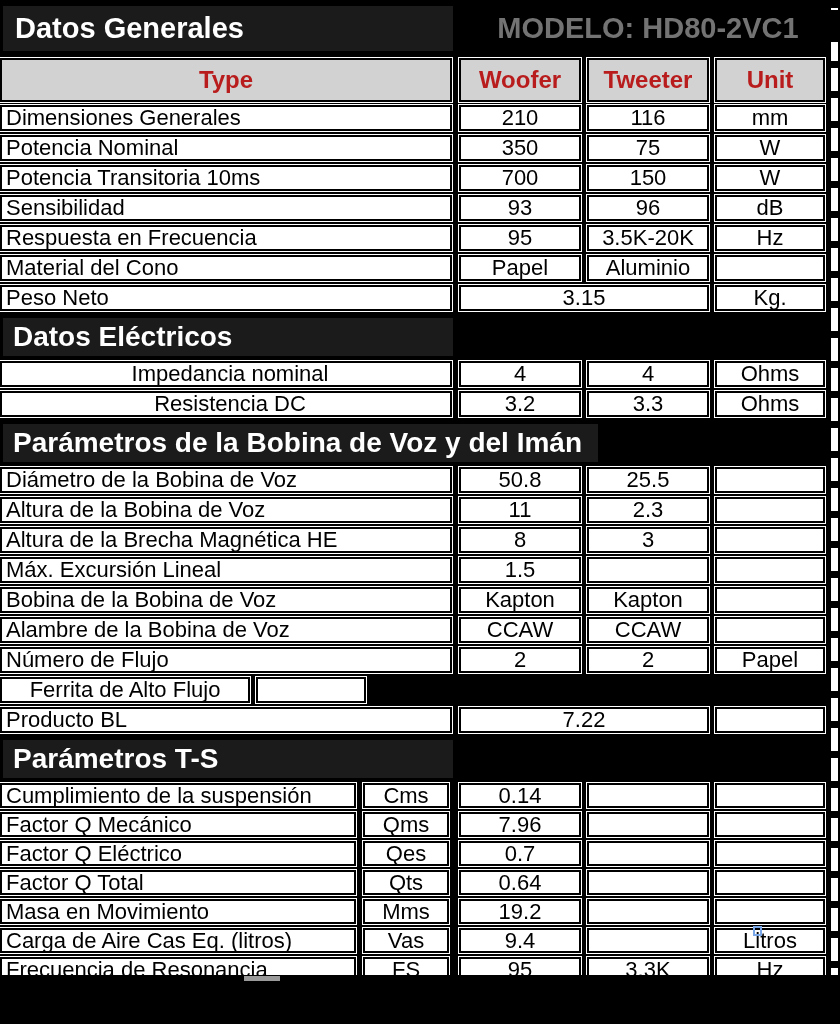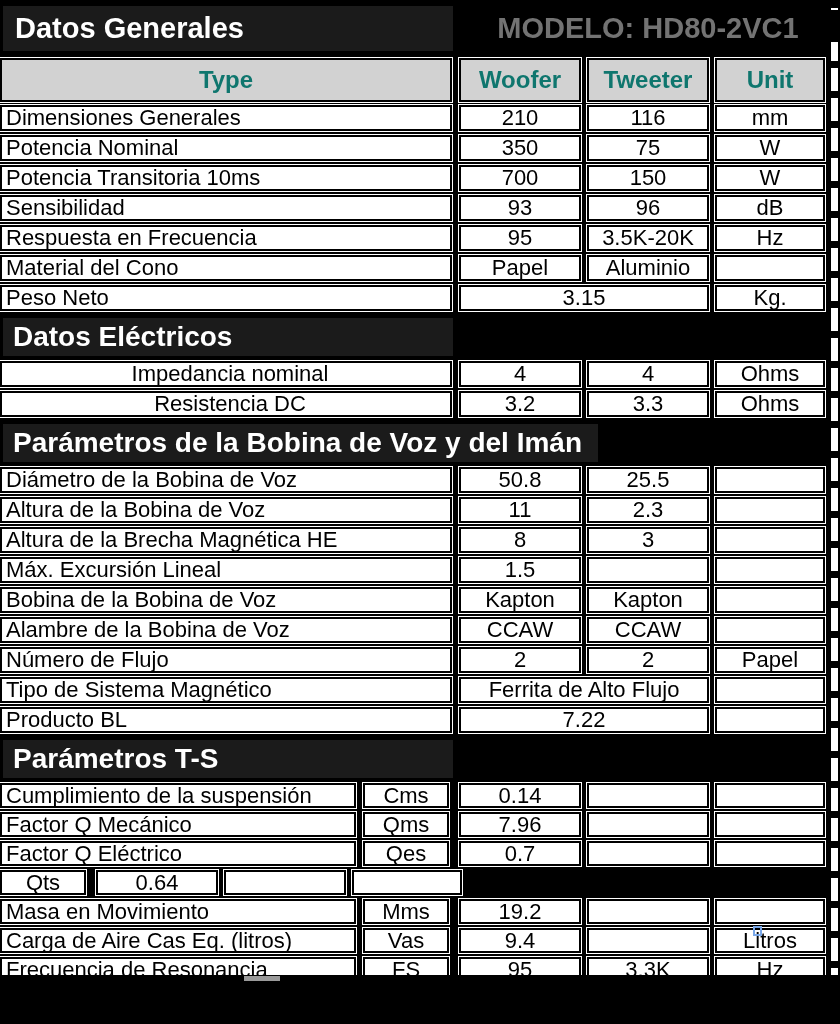--- a/index.html
+++ b/index.html
@@ -20,21 +20,21 @@
   }
   .model-panel {
     flex: 1; background: #000; color: #737373; font-weight: bold; font-size: 29px;
     display: flex; align-items: center; justify-content: center;
   }
 
   
   .col-header { height: 49px; display: flex; padding: 2px 0 3px 0; }
   .hcell {
     background: #d2d2d2; border: 2px solid #000; outline: 1px solid #fff;
-    color: #0f766e; font-weight: bold; font-size: 24px;
+    color: #b91c1c; font-weight: bold; font-size: 24px;
     display: flex; align-items: center; justify-content: center; line-height: 1;
   }
   .hcell.type   { width: 452px; margin-right: 7px; }
   .hcell.wf     { width: 122px; margin-right: 6px; }
   .hcell.tw     { width: 122px; margin-right: 6px; }
   .hcell.un     { width: 110px; }
 
   
   .section-bar { height: 44px; margin: 1px 0 2px 0; position: relative; background: #000; }
   .section-bar .panel {
@@ -223,21 +223,20 @@
       </div>
       <div class="row">
         <div class="cell label">Número de Flujo</div>
         <div class="cell val">2</div>
         <div class="cell val">2</div>
         <div class="cell unit">
           <span>Papel</span>
         </div>
       </div>
       <div class="row">
-        <div class="cell label">Tipo de Sistema Magnético</div>
         <div class="cell val2">Ferrita de Alto Flujo</div>
         <div class="cell unit">
           <span></span>
         </div>
       </div>
       <div class="row">
         <div class="cell label">Producto BL</div>
         <div class="cell val2">7.22</div>
         <div class="cell unit">
           <span></span>
@@ -267,20 +266,21 @@
       <div class="row ts">
         <div class="cell label narrow">Factor Q Eléctrico</div>
         <div class="cell symbol">Qes</div>
         <div class="cell val">0.7</div>
         <div class="cell val"></div>
         <div class="cell unit">
           <span></span>
         </div>
       </div>
       <div class="row ts">
+        <div class="cell label narrow">Factor Q Total</div>
         <div class="cell symbol">Qts</div>
         <div class="cell val">0.64</div>
         <div class="cell val"></div>
         <div class="cell unit">
           <span></span>
         </div>
       </div>
       <div class="row ts">
         <div class="cell label narrow">Masa en Movimiento</div>
         <div class="cell symbol">Mms</div>

